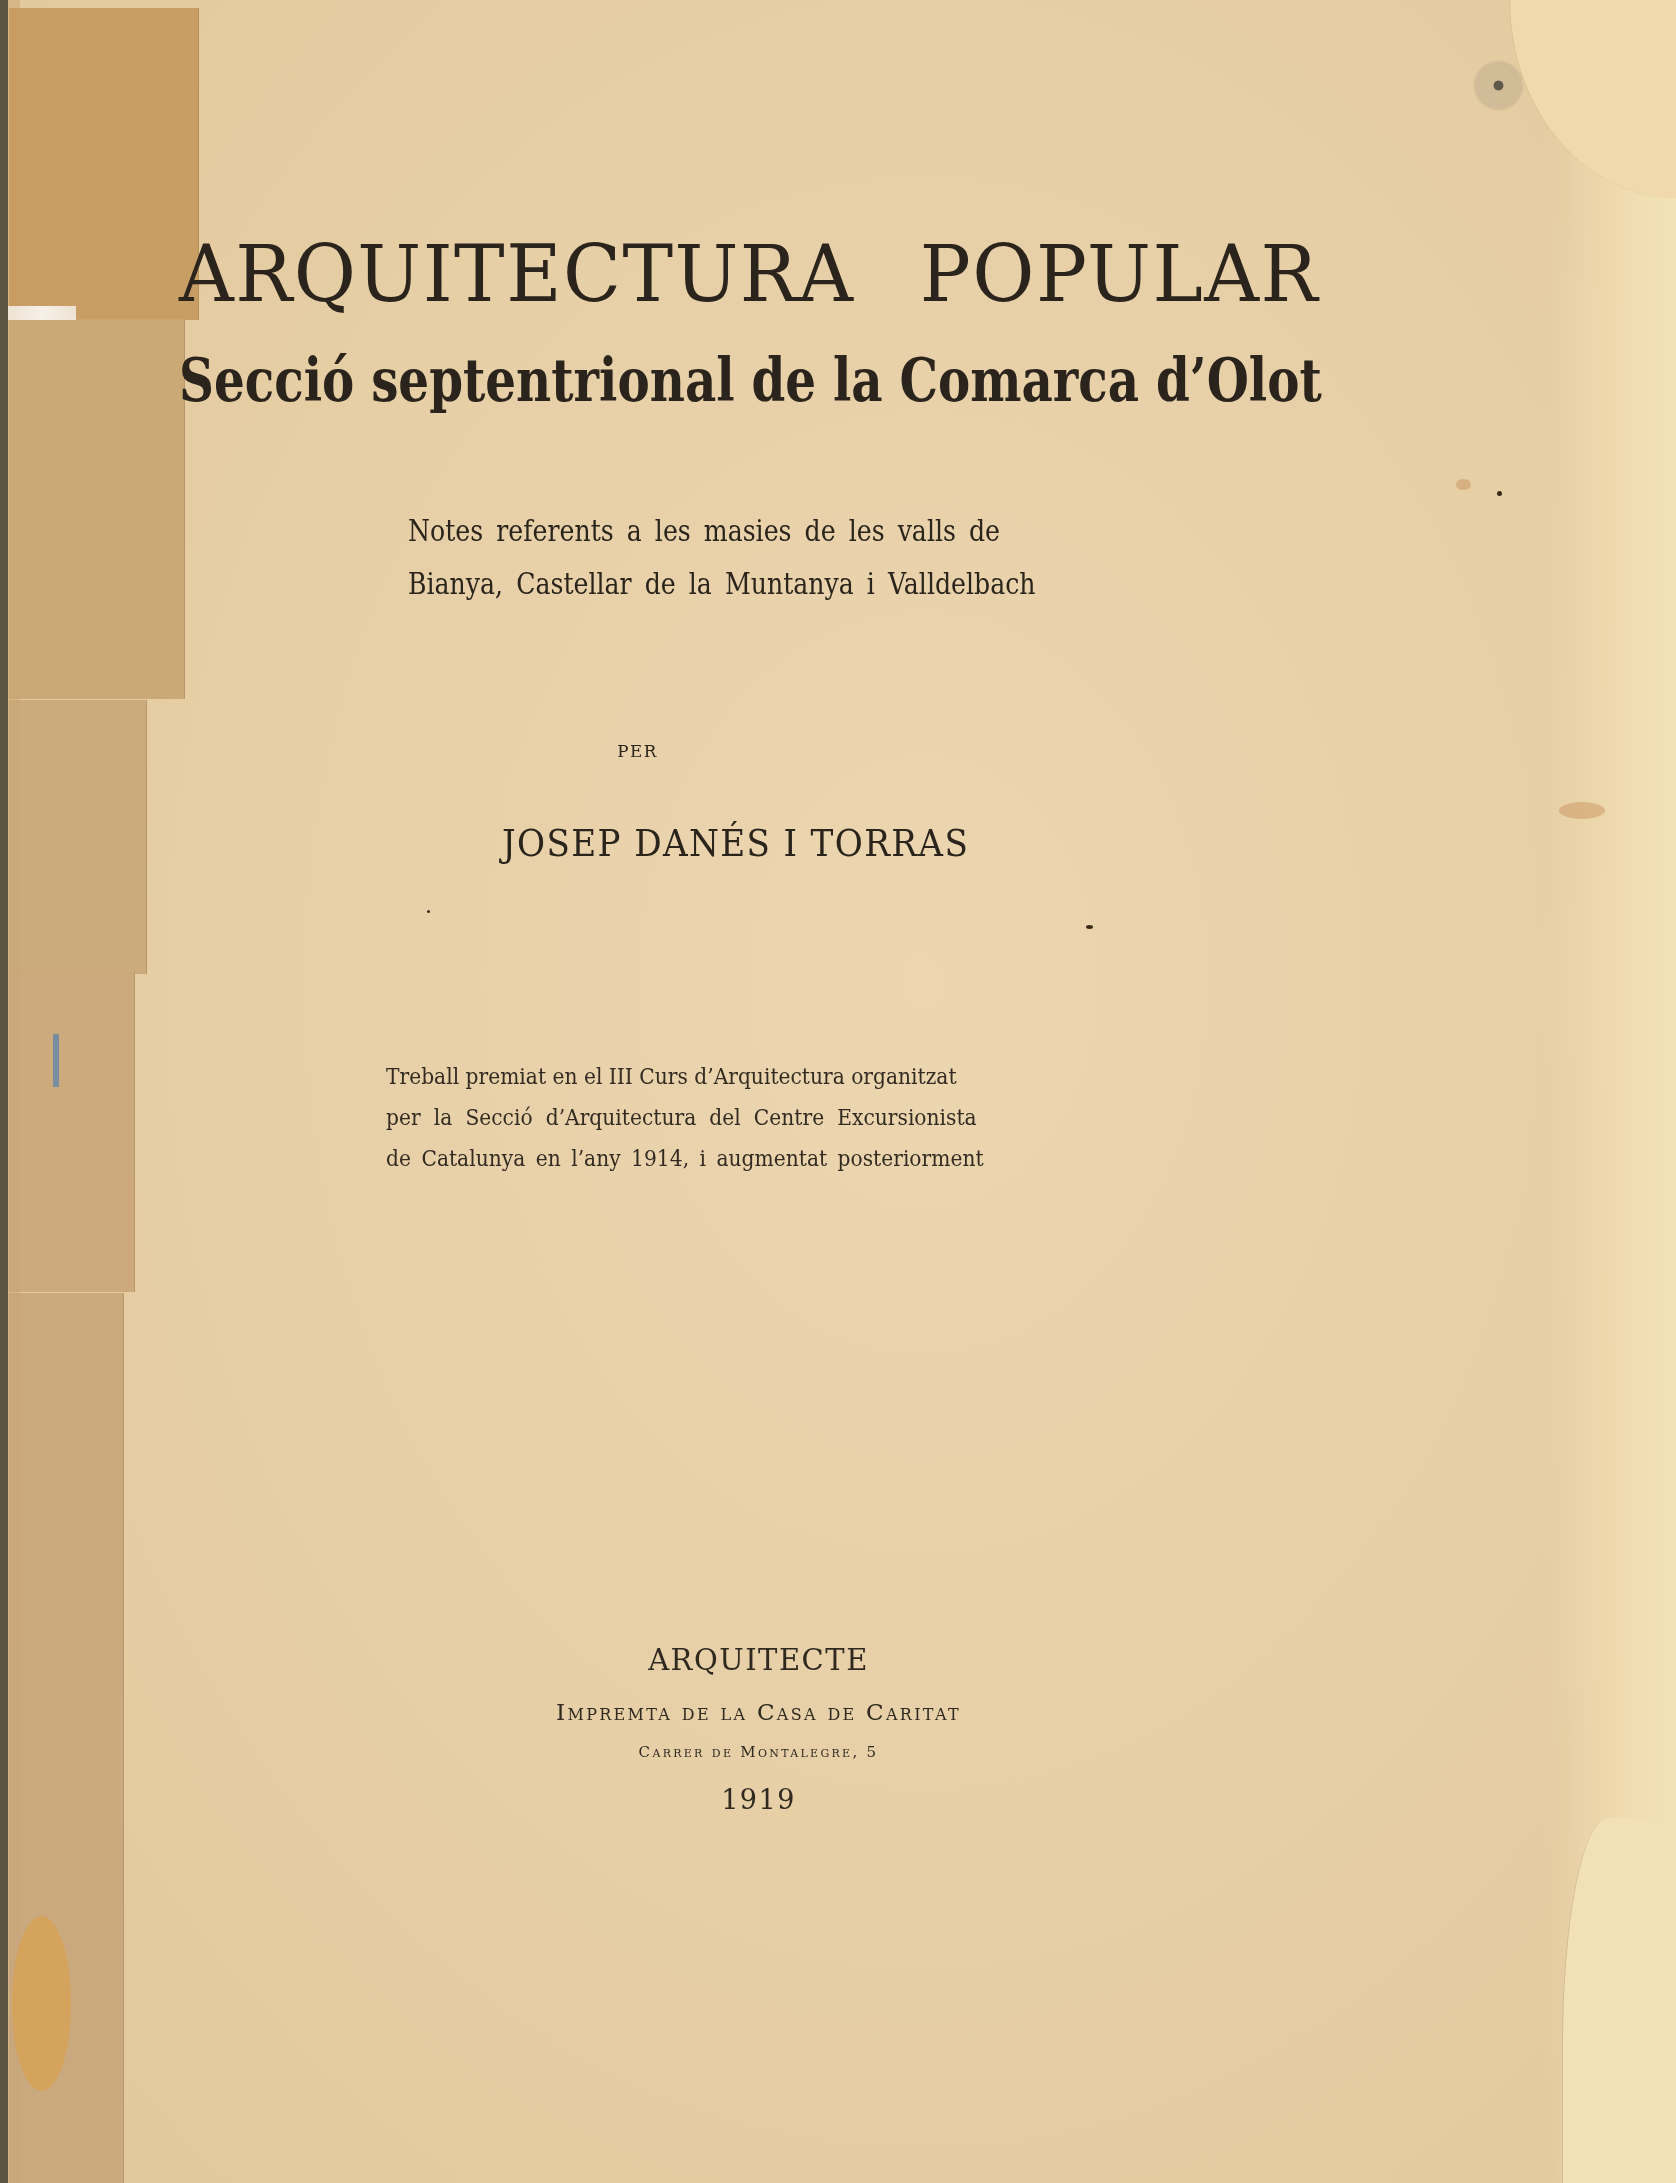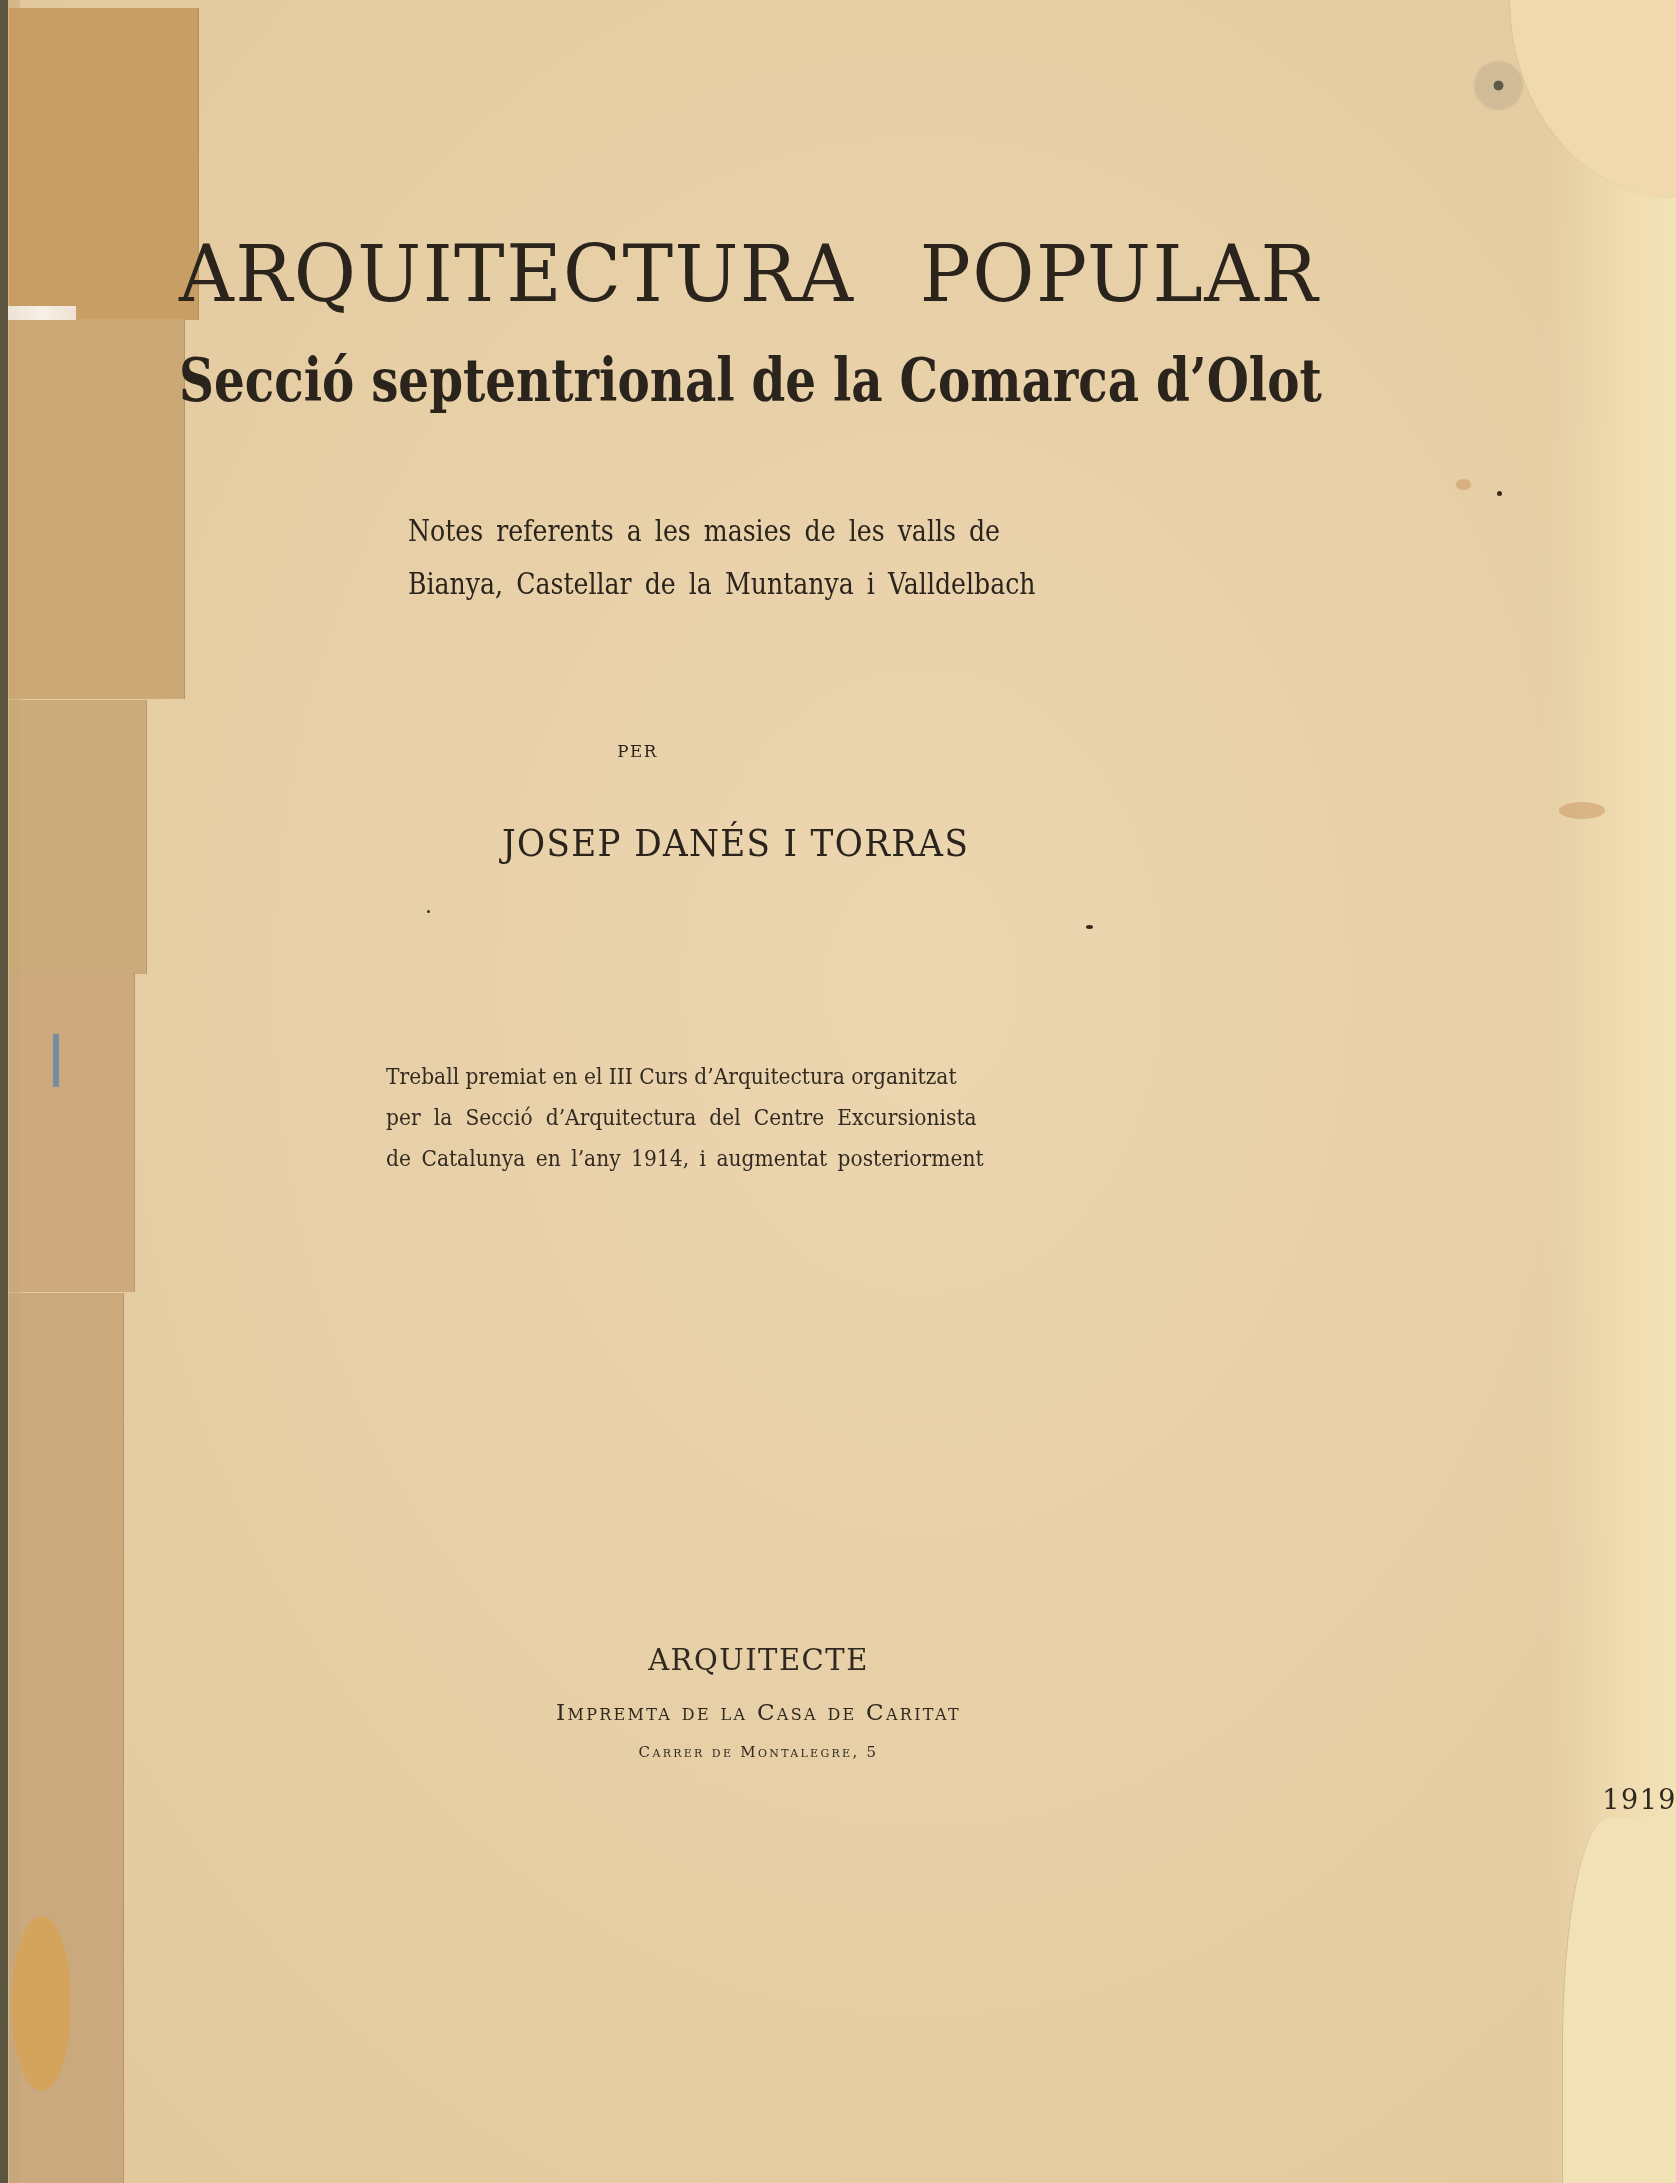--- a/index.html
+++ b/index.html
@@ -166,21 +166,21 @@
     .prize.p2 { top: 1104px; word-spacing: 7.6px; }
     .prize.p3 { top: 1145px; word-spacing: 4.6px; }
     .imprint {
       left: 0; width: 1677px; text-align: center;
       color: #2f2920;
     }
     .imprint > span { display: inline-block; margin-left: -160px; }
     .city { top: 1643px; font-size: 29px; letter-spacing: 1.5px; }
     .press { top: 1699px; font-size: 23px; letter-spacing: 2.3px; font-variant: small-caps; }
     .street { top: 1743px; font-size: 15px; letter-spacing: 2.3px; font-variant: small-caps; }
-    .year { top: 1784px; font-size: 27px; letter-spacing: 1.5px; text-align: right; }
+    .year { top: 1784px; font-size: 27px; letter-spacing: 1.5px; }
   </style>
 </head>
 <body>
 
 <div class="page">
 
   <div class="right-edge"></div>
   <div class="corner-tr"></div>
   <div class="corner-hole"></div>
   <div class="right-flap"></div>

